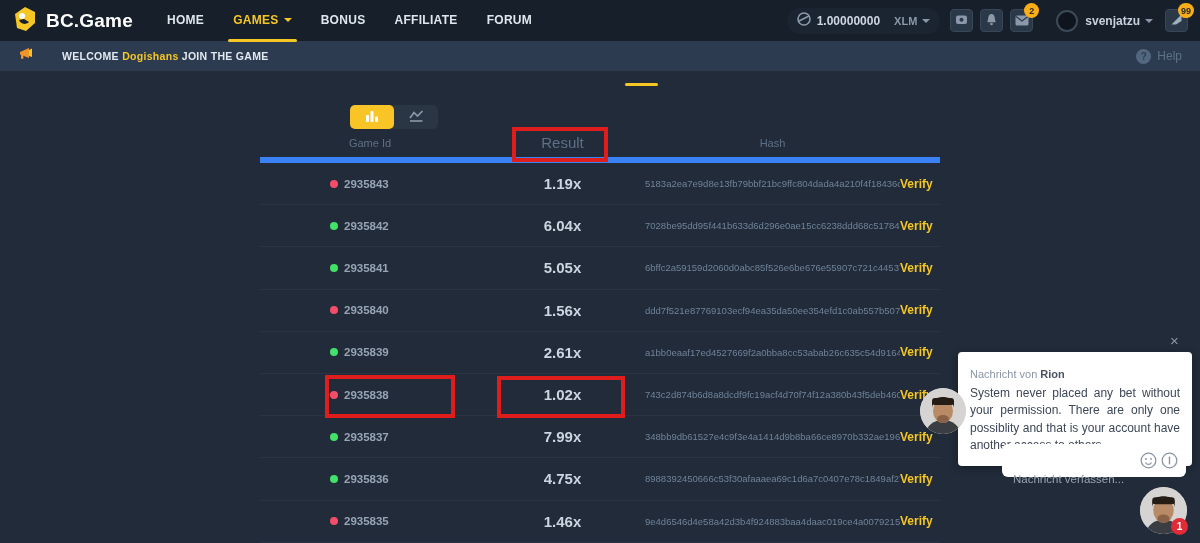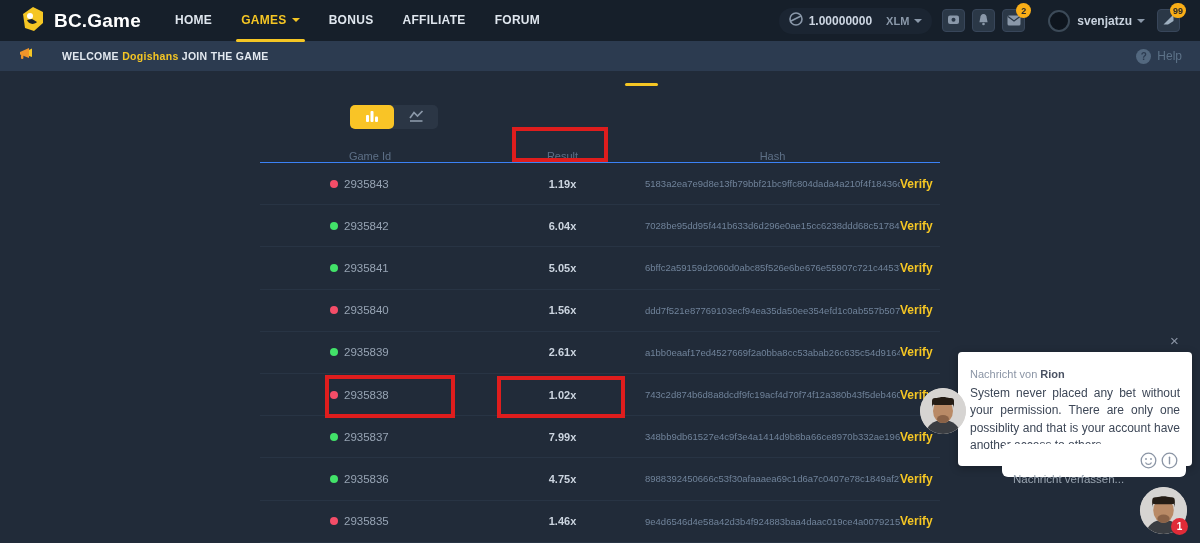--- a/index.html
+++ b/index.html
@@ -1,21 +1,21 @@
 <!DOCTYPE html>
 <html><head>
 <meta charset="utf-8">
 <style>
   * { box-sizing: border-box; margin: 0; padding: 0; }
   body { background: #0e141c; font-family: "Liberation Sans", sans-serif; }
   .screen { position: relative; width: 1200px; height: 543px; overflow: hidden; background: #212b39; }
 
   
   .navbar { position: absolute; top: 0; left: 0; width: 1200px; height: 41px;
-    background: #161f2a; display: flex; align-items: center; padding: 0 20px; z-index: 5; }
+    background: #161f2a; display: flex; align-items: center; padding: 0 12px; z-index: 5; }
   .brand { display: flex; align-items: center; gap: 8px; margin-right: 34px; cursor: pointer; }
   .brand-name { color: #ffffff; font-size: 19px; font-weight: bold; letter-spacing: .2px; }
   .nav { display: flex; height: 41px; align-items: center; }
   .nav-item { position: relative; height: 42px; line-height: 41px; color: #dfe6ee; font-size: 12px;
     font-weight: bold; margin-right: 29px; cursor: pointer; letter-spacing: .3px; }
   .nav-item.active { color: #f5c624; }
   .nav-item.active::after { content: ""; position: absolute; left: -5px; right: -5px; bottom: 0;
     height: 3px; background: #f5c624; border-radius: 2px; }
   .caret { display: inline-block; width: 0; height: 0; border-left: 4px solid transparent;
     border-right: 4px solid transparent; border-top: 4px solid currentColor; margin-left: 5px; vertical-align: 2px; }
@@ -48,29 +48,29 @@
   
   .main { position: absolute; top: 71px; left: 0; width: 1200px; height: 472px; background: #212b39; }
   .dash { position: absolute; left: 625px; top: 12px; width: 33px; height: 3px; background: #f5c624; border-radius: 2px; }
   .tabs { position: absolute; left: 350px; top: 34px; display: flex; background: #2b3645; border-radius: 5px; }
   .tab { width: 44px; height: 24px; display: flex; align-items: center; justify-content: center;
     border-radius: 5px; cursor: pointer; }
   .tab.active { background: #f9c426; }
 
   
   .gtable { position: absolute; left: 260px; top: 57px; width: 680px; }
-  .thead { display: flex; height: 35px; align-items: flex-end; border-bottom: 1px solid #3b82f6; }
+  .thead { display: flex; height: 35px; align-items: center; border-bottom: 6px solid #3b82f6; }
   .th { color: #5e7087; font-size: 11px; text-align: center; }
   .trow { display: flex; height: 42.2px; align-items: center; border-bottom: 1px solid #283444; }
   .col-id { width: 220px; display: flex; align-items: center; padding-left: 70px; }
-  .col-result { width: 165px; text-align: center; color: #ccd5e0; font-size: 11px; font-weight: bold; }
+  .col-result { width: 165px; text-align: center; color: #ccd5e0; font-size: 15px; font-weight: bold; }
   .col-hash { width: 255px; color: #70839a; font-size: 9.5px; white-space: nowrap; overflow: hidden; }
   .col-verify { width: 40px; color: #f5c624; font-size: 12px; font-weight: bold; cursor: pointer; }
   .dot { width: 8px; height: 8px; border-radius: 50%; margin-right: 6px; flex: none; }
-  .gid { color: #97a4b4; font-size: 11.5px; }
+  .gid { color: #97a4b4; font-size: 11.5px; font-weight: bold; }
 
   
   .anno { position: absolute; border: 4px solid #df1d1d; z-index: 6; }
   .anno-1 { left: 512px; top: 56px; width: 96px; height: 35px; }
   .anno-2 { left: 325px; top: 304px; width: 130px; height: 43px; }
   .anno-3 { left: 497px; top: 305px; width: 128px; height: 42px; }
 
   
   .chat-close { position: absolute; left: 1170px; top: 262px; color: #8b95a5; font-size: 15px;
     cursor: pointer; z-index: 8; line-height: 1; }

